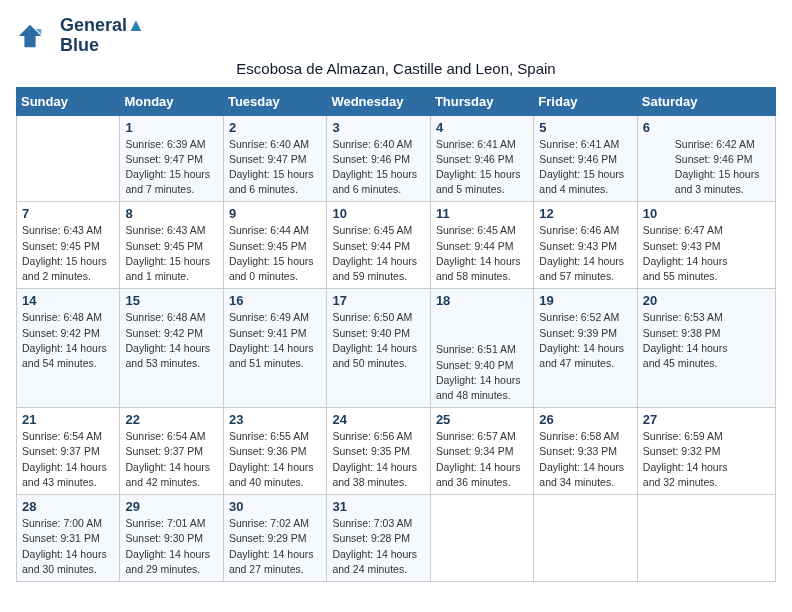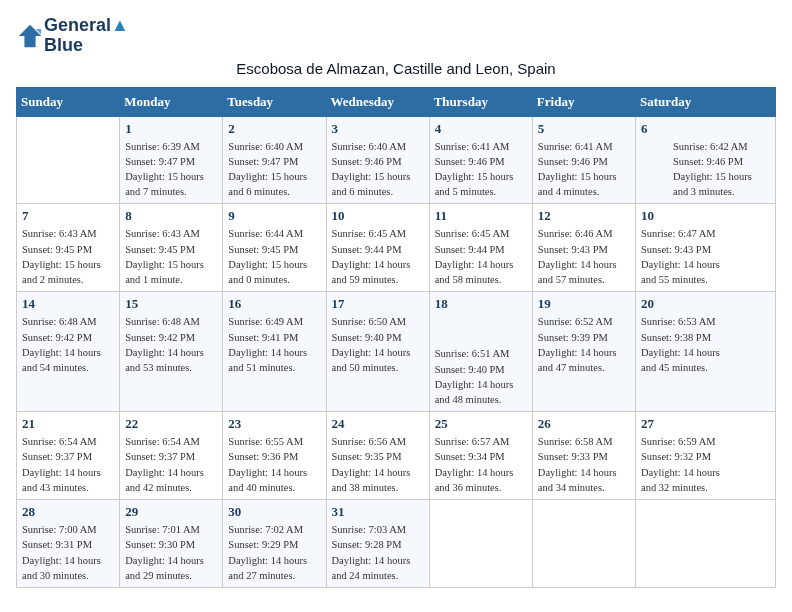--- a/index.html
+++ b/index.html
@@ -12,21 +12,21 @@
     }
     .header-top {
       display: flex;
       justify-content: space-between;
       align-items: flex-start;
       margin-bottom: 4px;
     }
     .logo {
       display: flex;
       align-items: center;
-      gap: 0;
+      gap: 16px;
     }
     .logo-text {
       font-size: 18px;
       font-weight: bold;
       color: #1a3a5c;
       line-height: 1.1;
     }
     .logo-text span {
       color: #2980b9;
     }
@@ -44,21 +44,20 @@
       text-align: center;
       font-size: 15px;
       color: #0f172a;
       margin-bottom: 10px;
       font-weight: normal;
     }
     table {
       width: 100%;
       border-collapse: collapse;
       font-size: 11px;
-      font-family: Liberation Serif, serif;
     }
     thead tr {
       background-color: #2e6da4;
       color: #fff;
     }
     thead th {
       padding: 6px 4px;
       text-align: left;
       font-size: 13px;
       font-weight: bold;

